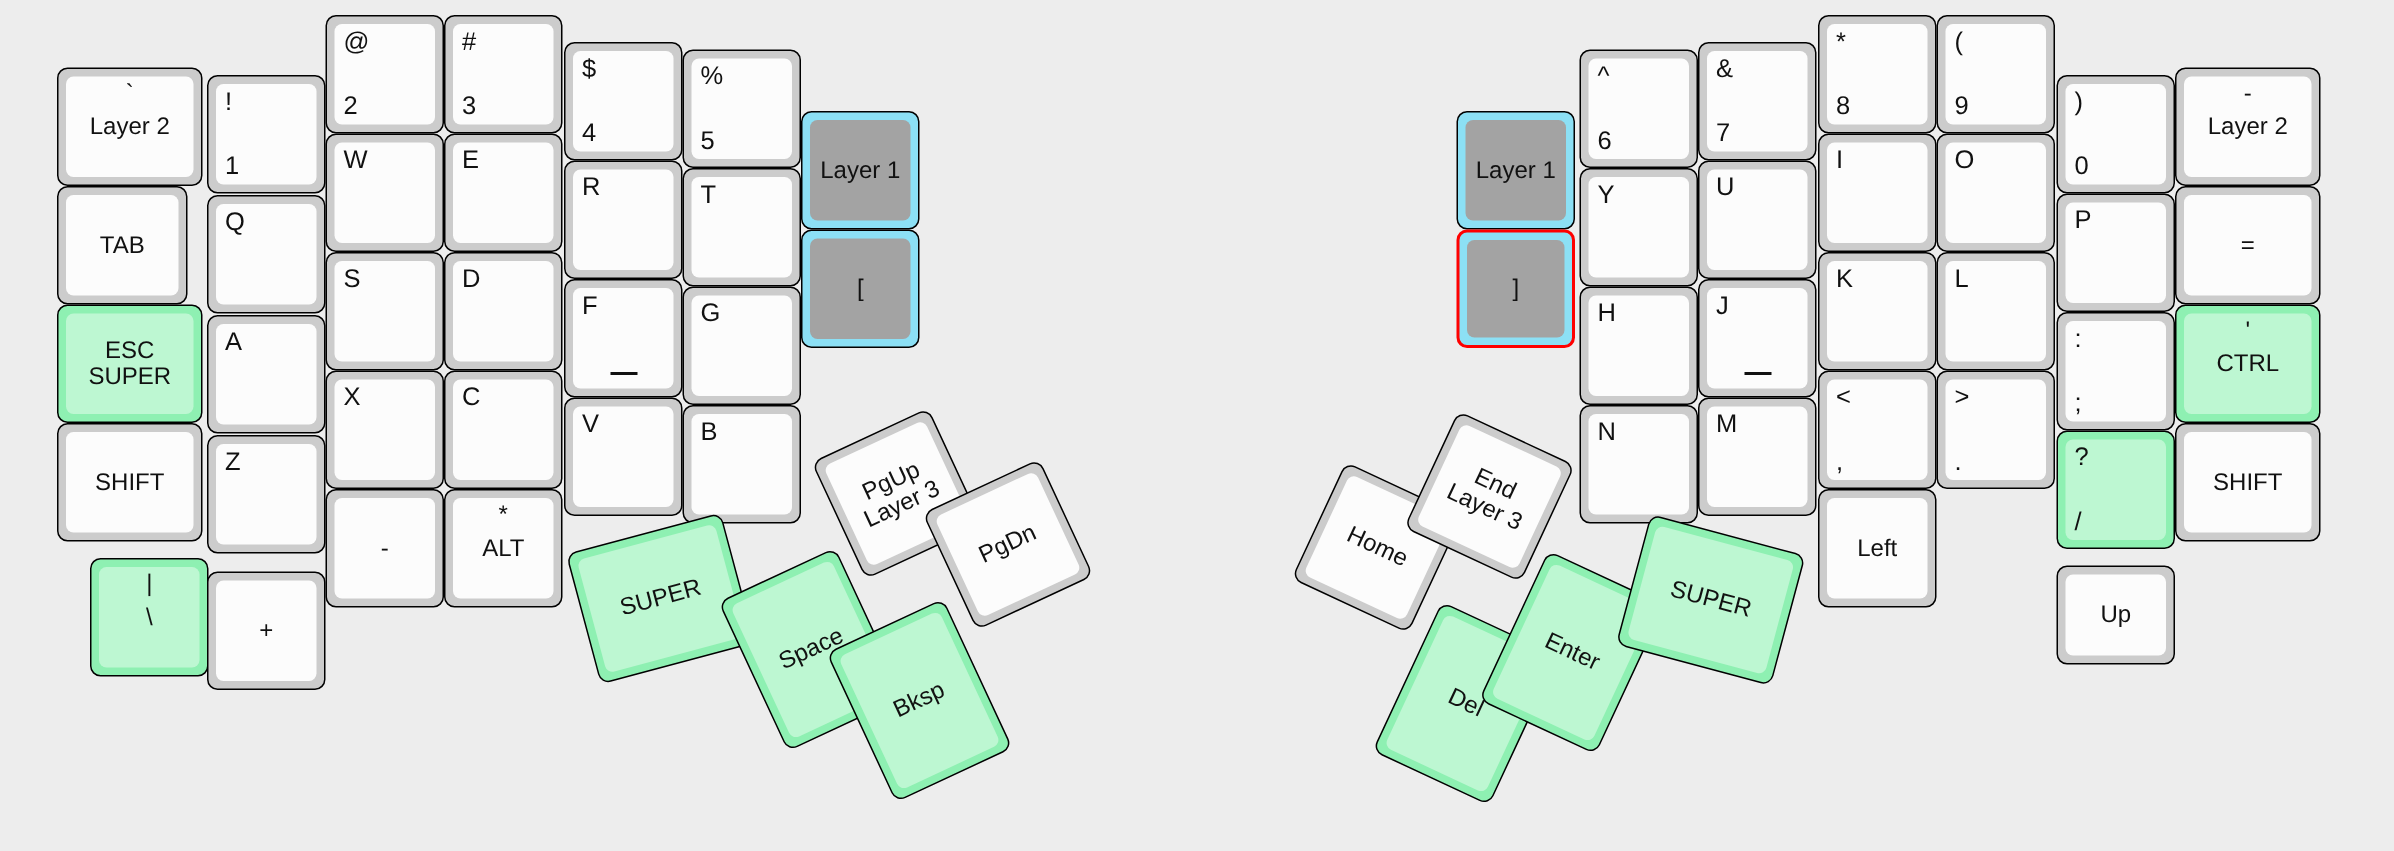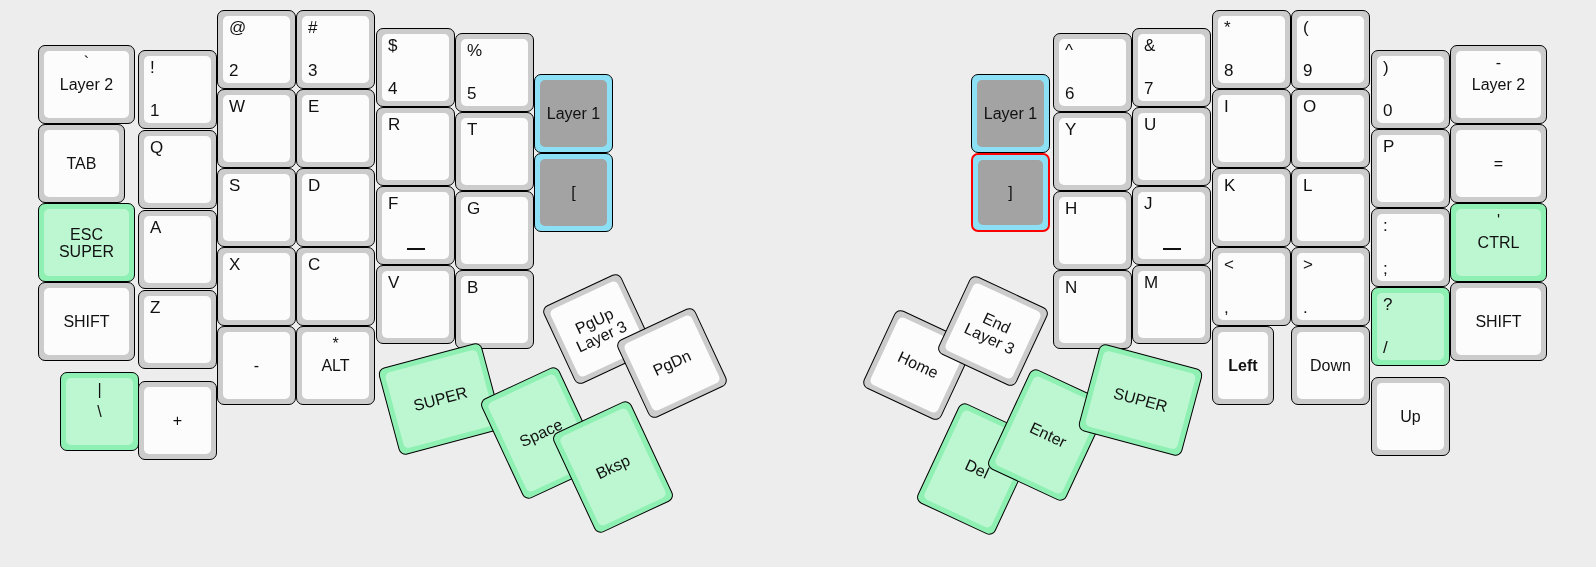--- a/index.html
+++ b/index.html
@@ -293,21 +293,21 @@
       <div class="cap">
         <div class="lg tl">K</div>
       </div>
     </div>
     <div class="key" style="left: 1212px; top: 247px; width: 79px; height: 79px;">
       <div class="cap">
         <div class="lg tl">&lt;</div>
         <div class="lg bl">,</div>
       </div>
     </div>
-    <div class="key" style="left: 1212px; top: 326px; width: 62px; height: 79px; font-weight: bold;">
+    <div class="key" style="left: 1212px; top: 326px; width: 79px; height: 79px;">
       <div class="cap">
         <div class="lg c">Left</div>
       </div>
     </div>
     <div class="key" style="left: 1291px; top: 10px; width: 79px; height: 79px;">
       <div class="cap">
         <div class="lg tl">(</div>
         <div class="lg bl">9</div>
       </div>
     </div>
@@ -320,25 +320,20 @@
       <div class="cap">
         <div class="lg tl">L</div>
       </div>
     </div>
     <div class="key" style="left: 1291px; top: 247px; width: 79px; height: 79px;">
       <div class="cap">
         <div class="lg tl">&gt;</div>
         <div class="lg bl">.</div>
       </div>
     </div>
-    <div class="key" style="left: 1291px; top: 326px; width: 79px; height: 79px;">
-      <div class="cap">
-        <div class="lg c">Down</div>
-      </div>
-    </div>
     <div class="key" style="left: 1371px; top: 50px; width: 79px; height: 79px;">
       <div class="cap">
         <div class="lg tl">)</div>
         <div class="lg bl">0</div>
       </div>
     </div>
     <div class="key" style="left: 1371px; top: 129px; width: 79px; height: 79px;">
       <div class="cap">
         <div class="lg tl">P</div>
       </div>
@@ -348,21 +343,21 @@
         <div class="lg tl">:</div>
         <div class="lg bl">;</div>
       </div>
     </div>
     <div class="key green" style="left: 1371px; top: 287px; width: 79px; height: 79px;">
       <div class="cap">
         <div class="lg tl">?</div>
         <div class="lg bl">/</div>
       </div>
     </div>
-    <div class="key" style="left: 1371px; top: 377px; width: 79px; height: 79px;">
+    <div class="key" style="left: 1371px; top: 377px; width: 79px; height: 66px;">
       <div class="cap">
         <div class="lg c">Up</div>
       </div>
     </div>
     <div class="key" style="left: 1450px; top: 45px; width: 97px; height: 79px;">
       <div class="cap">
         <div class="lg ct">-</div>
         <div class="lg c">Layer 2</div>
       </div>
     </div>

